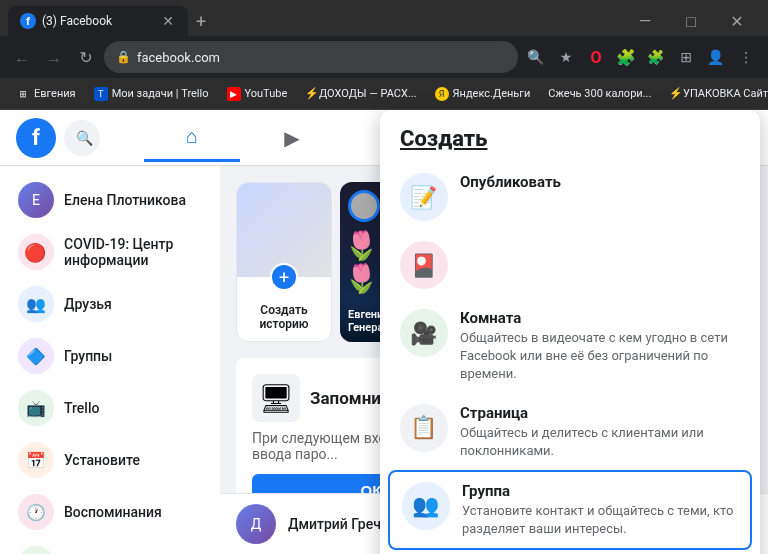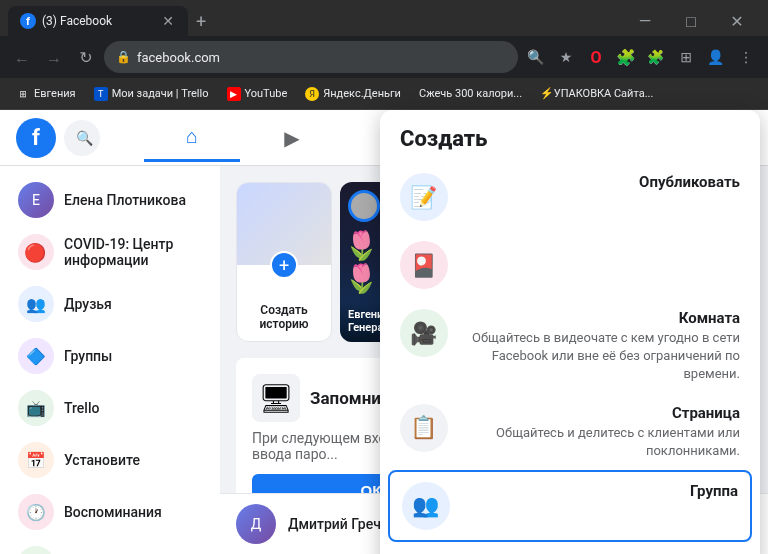--- a/index.html
+++ b/index.html
@@ -57,44 +57,44 @@
 
     
     .main-content { position: absolute; top: 166px; left: 220px; right: 0; bottom: 0; padding: 16px; overflow-y: auto; background: #f0f2f5; }
 
     
     .stories-row { display: flex; gap: 8px; margin-bottom: 16px; }
     .story-card { width: 96px; height: 160px; border-radius: 12px; overflow: hidden; cursor: pointer; flex-shrink: 0; position: relative; background: #ddd; }
     .story-card.create { background: white; display: flex; flex-direction: column; justify-content: flex-end; align-items: center; border: 1px solid #e4e6eb; }
     .story-create-photo { width: 100%; height: 120px; background: #ddd; position: relative; }
     .story-create-btn { position: absolute; bottom: -14px; left: 50%; transform: translateX(-50%); width: 28px; height: 28px; background: #1877f2; border-radius: 50%; display: flex; align-items: center; justify-content: center; color: white; font-size: 18px; border: 2px solid white; }
-    .story-create-label { font-size: 12px; color: #1c1e21; font-weight: 600; text-align: center; padding: 6px 4px 10px; margin-top: 32px; }
+    .story-create-label { font-size: 12px; color: #1c1e21; font-weight: 600; text-align: center; padding: 6px 4px 10px; margin-top: 20px; }
     .story-overlay { position: absolute; bottom: 0; left: 0; right: 0; padding: 8px; background: linear-gradient(transparent, rgba(0,0,0,0.6)); }
     .story-name { font-size: 11px; color: white; font-weight: 600; }
     .story-avatar-circle { position: absolute; top: 8px; left: 8px; width: 32px; height: 32px; border-radius: 50%; border: 3px solid #1877f2; background: #aaa; }
 
     
     .reminder-box { background: white; border-radius: 8px; padding: 16px; margin-bottom: 16px; }
     .reminder-header { display: flex; align-items: center; gap: 10px; margin-bottom: 8px; }
     .reminder-title { font-size: 17px; font-weight: 700; color: #1c1e21; }
     .reminder-text { font-size: 14px; color: #65676b; margin-bottom: 12px; }
     .reminder-buttons { display: flex; gap: 8px; }
     .btn-ok { background: #1877f2; color: white; border: none; border-radius: 6px; padding: 8px 24px; font-size: 15px; font-weight: 600; cursor: pointer; flex: 1; }
     .btn-not-now { background: #e4e6eb; color: #1c1e21; border: none; border-radius: 6px; padding: 8px 24px; font-size: 15px; font-weight: 600; cursor: pointer; flex: 1; }
 
     
     .post-composer { background: white; border-radius: 8px; padding: 12px; margin-bottom: 16px; }
 
     
     .dropdown-overlay { position: absolute; top: 110px; right: 8px; width: 380px; background: white; border-radius: 12px; box-shadow: 0 4px 20px rgba(0,0,0,0.25); padding: 8px; z-index: 100; }
-    .dropdown-title { font-size: 22px; font-weight: 800; color: #1c1e21; padding: 8px 12px 12px; }
+    .dropdown-title { font-size: 22px; font-weight: 800; color: #1c1e21; padding: 8px 12px 12px; text-decoration: underline; }
     .dropdown-item { display: flex; align-items: flex-start; gap: 12px; padding: 10px 12px; border-radius: 8px; cursor: pointer; }
     .dropdown-item.highlighted { border: 2px solid #1877f2; border-radius: 8px; }
     .dropdown-item-icon { width: 48px; height: 48px; border-radius: 50%; background: #e4e6eb; display: flex; align-items: center; justify-content: center; font-size: 22px; flex-shrink: 0; }
-    .dropdown-item-content { flex: 1; text-align: right; }
+    .dropdown-item-content { flex: 1; }
     .dropdown-item-title { font-size: 15px; font-weight: 700; color: #1c1e21; }
     .dropdown-item-desc { font-size: 13px; color: #65676b; line-height: 1.4; margin-top: 2px; }
     .story-bg-3 { background: linear-gradient(160deg, #4facfe 0%, #00f2fe 100%); }
 
     
     .story-tulips { background: linear-gradient(180deg, #1a1a2e 0%, #16213e 50%, #0f3460 100%); display: flex; align-items: center; justify-content: center; }
     .fb-bottom-avatar { width: 40px; height: 40px; border-radius: 50%; background: #aaa; overflow: hidden; flex-shrink: 0; }
     .fb-bottom-text { font-size: 14px; color: #1c1e21; font-weight: 500; }
   </style>
 </head>
@@ -149,20 +149,23 @@
     </div>
     <div class="bookmark-item">
       <div class="bookmark-favicon" style="background:#0052cc;color:white;border-radius:2px;">T</div>
       <span>Мои задачи | Trello</span>
     </div>
     <div class="bookmark-item">
       <div class="bookmark-favicon" style="background:#ff0000;color:white;border-radius:2px;">▶</div>
       <span>YouTube</span>
     </div>
     <div class="bookmark-item">
+      <span>⚡ДОХОДЫ — РАСХ...</span>
+    </div>
+    <div class="bookmark-item">
       <div class="bookmark-favicon" style="background:#ffcc00;color:#333;border-radius:50%;">Я</div>
       <span>Яндекс.Деньги</span>
     </div>
     <div class="bookmark-item">
       <span>Сжечь 300 калори...</span>
     </div>
     <div class="bookmark-item">
       <span>⚡УПАКОВКА Сайта...</span>
     </div>
 
@@ -361,20 +364,21 @@
     <div class="dropdown-item-content">
       <div class="dropdown-item-title">Страница</div>
       <div class="dropdown-item-desc">Общайтесь и делитесь с клиентами или поклонниками.</div>
     </div>
   </div>
 
   <div class="dropdown-item highlighted">
     <div class="dropdown-item-icon" style="background:#e7f0fe;">👥</div>
     <div class="dropdown-item-content">
       <div class="dropdown-item-title">Группа</div>
+      <div class="dropdown-item-desc">Установите контакт и общайтесь с теми, кто разделяет ваши интересы.</div>
     </div>
   </div>
 
   <div class="dropdown-item">
     
     
   </div>
 </div>
 
 </body></html>

